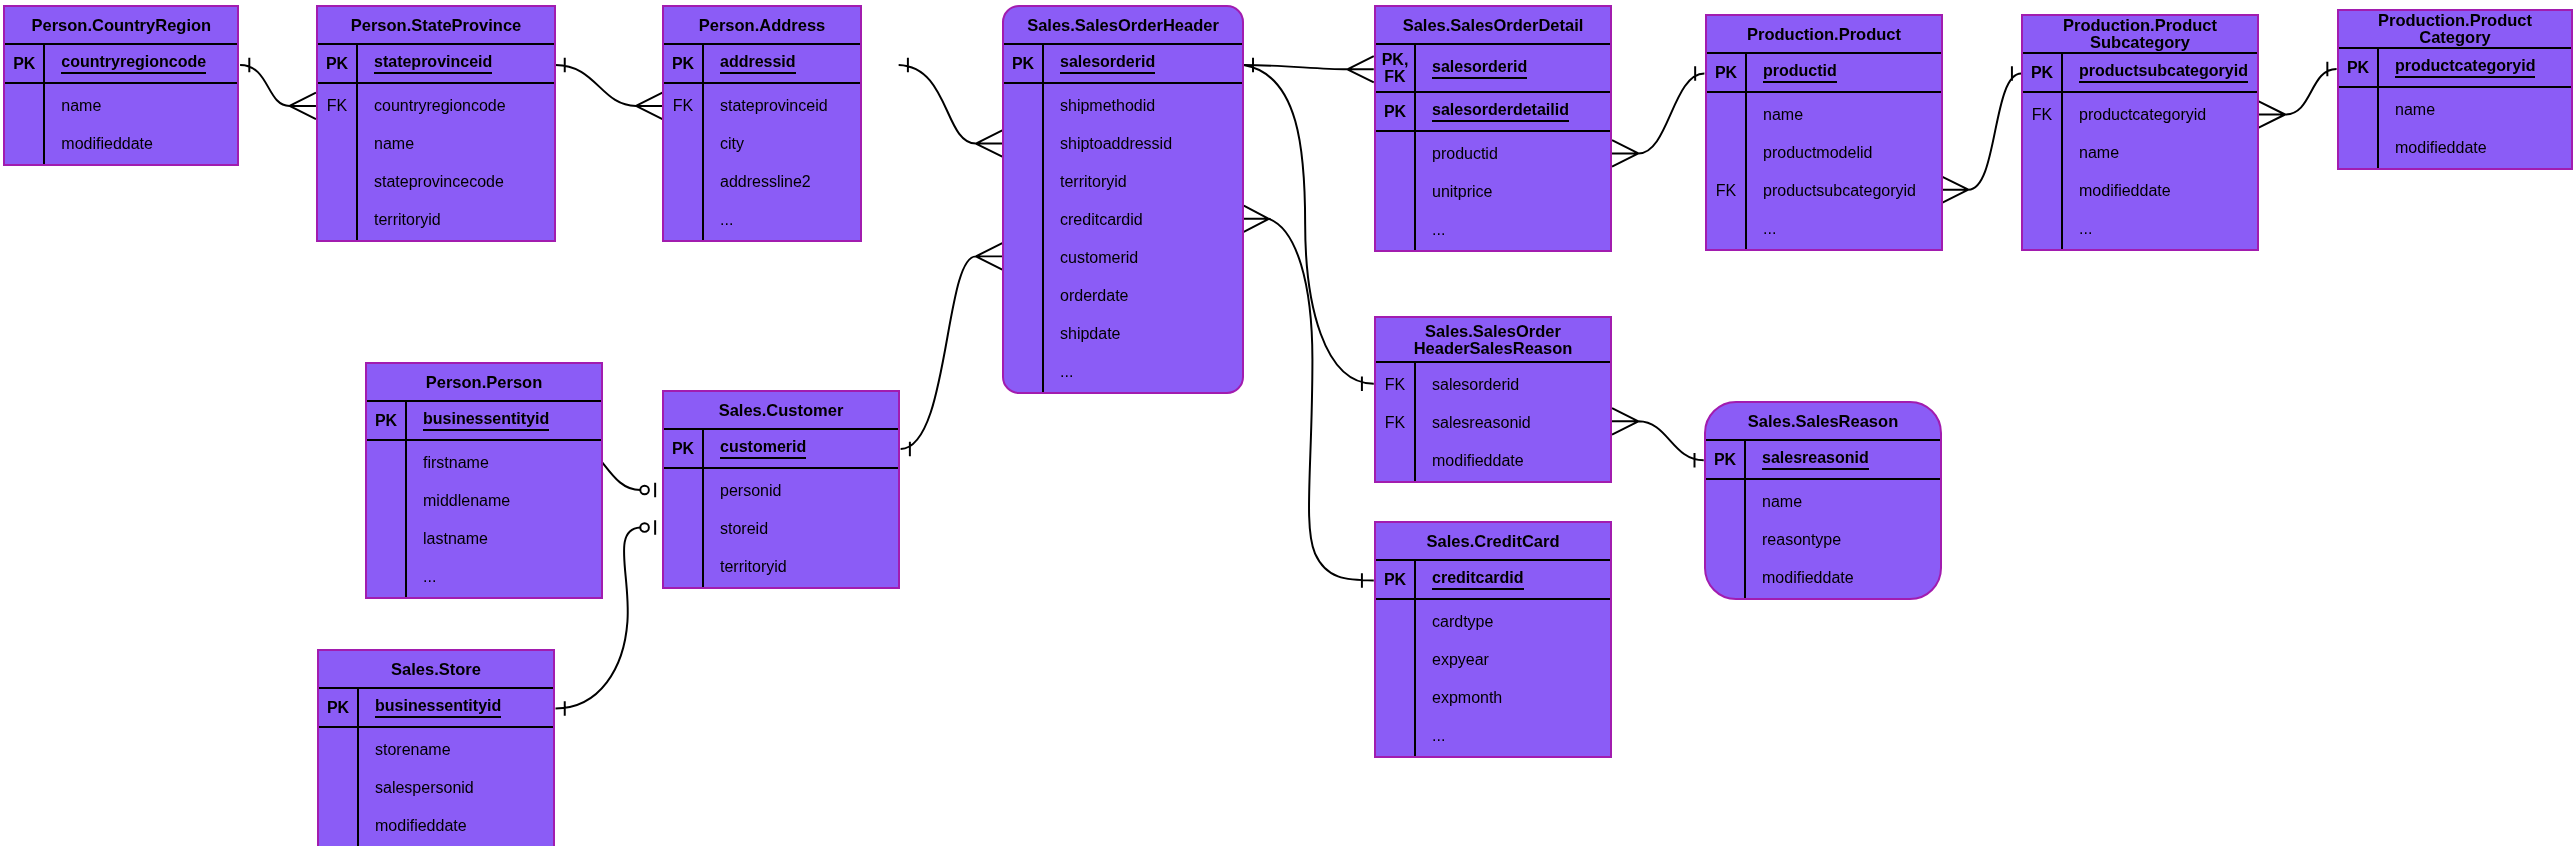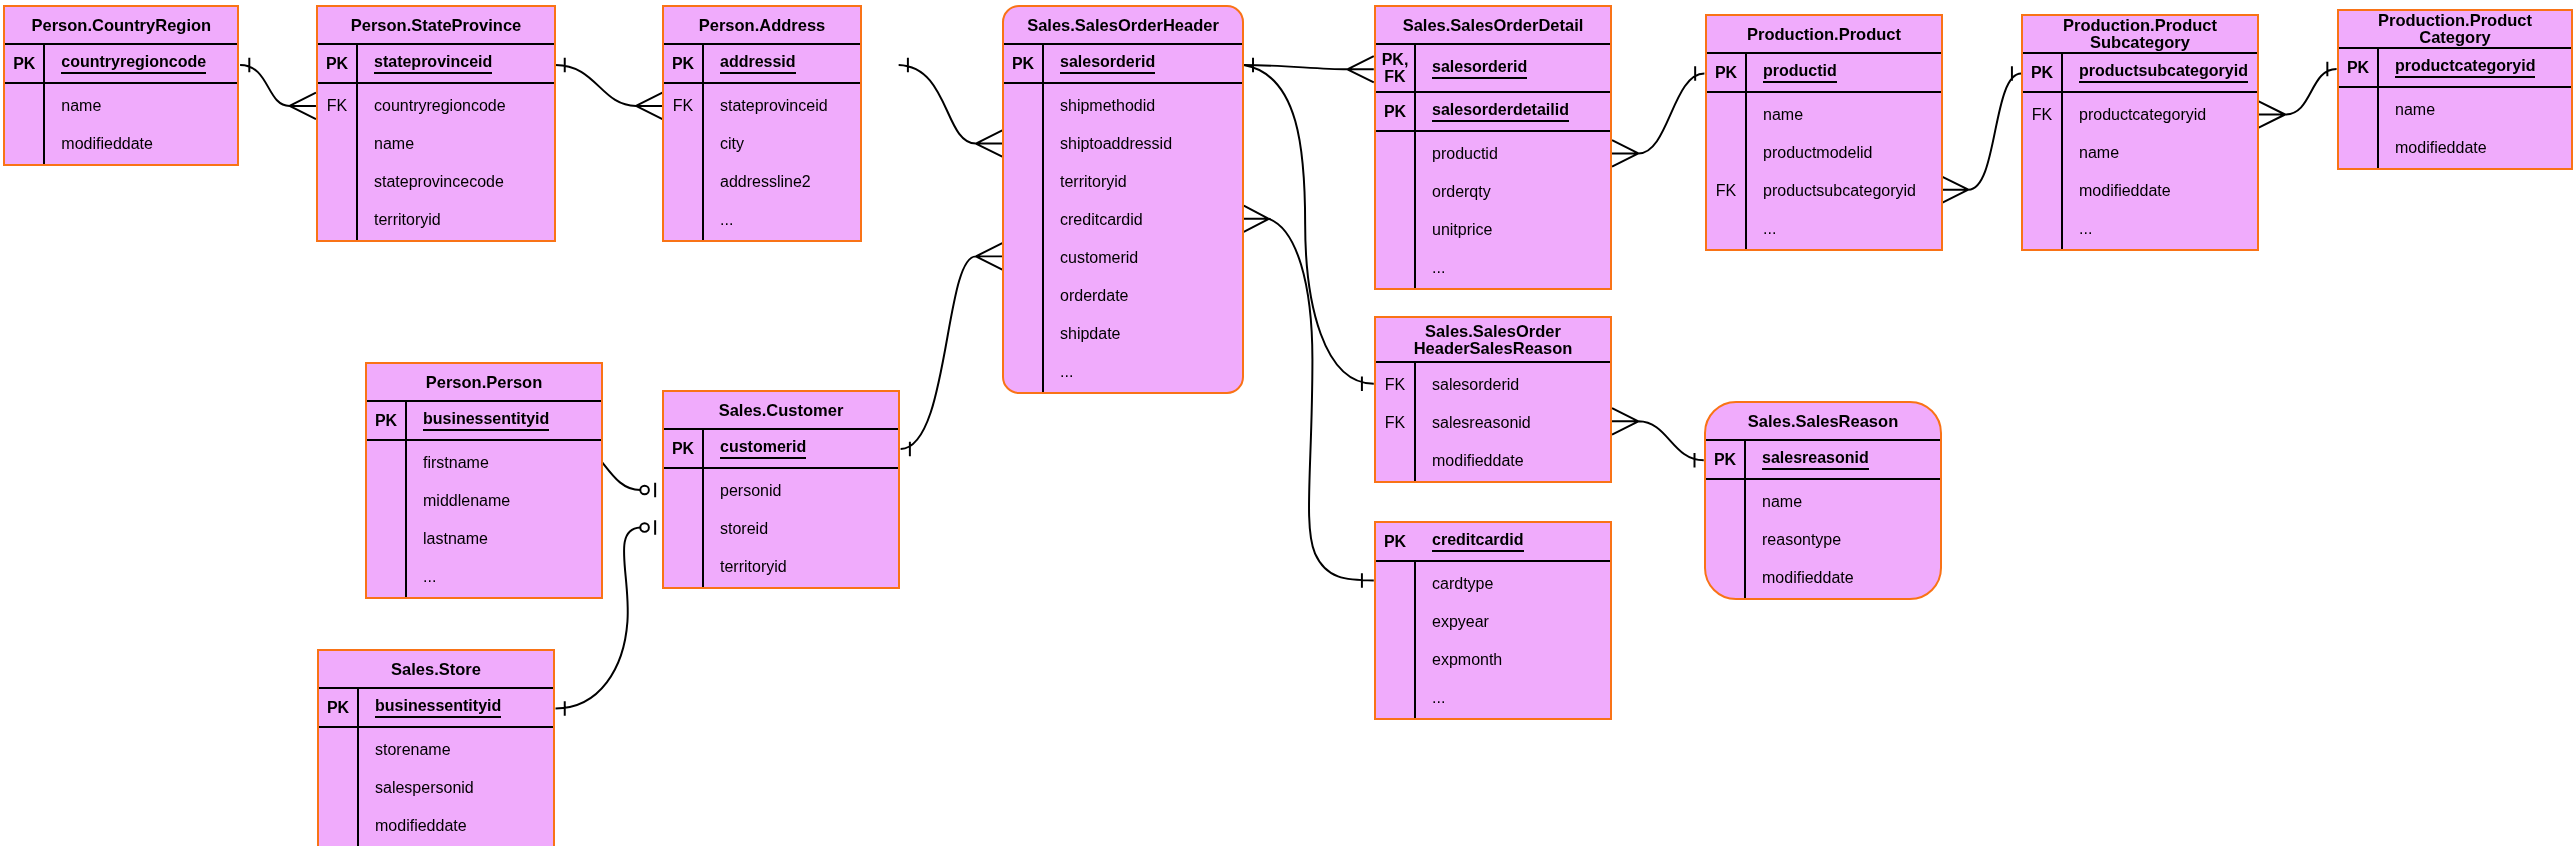--- a/index.html
+++ b/index.html
@@ -3,21 +3,21 @@
 <meta charset="utf-8">
 <style>
   html,body{margin:0;padding:0;background:#ffffff;}
   body{width:2576px;height:846px;position:relative;overflow:hidden;
        font-family:"Liberation Sans",sans-serif;color:#000;}
   #canvas{position:absolute;left:0;top:0;width:2576px;height:846px;}
   svg.wires{position:absolute;left:0;top:0;}
   svg.wires path{fill:none;stroke:#000;stroke-width:3;}
   svg.wires circle{fill:#fff;stroke:#000;stroke-width:3;}
 
-  .ertable{position:absolute;background:#f0abfc;border:2px solid #f97316;box-sizing:border-box;}
+  .ertable{position:absolute;background:#8b5cf6;border:2px solid #a21caf;box-sizing:border-box;}
   .hd{height:38px;border-bottom:2px solid #000;box-sizing:border-box;
       display:flex;flex-direction:column;justify-content:center;align-items:center;
       font-weight:bold;font-size:16.5px;line-height:17px;text-align:center;}
   .hd-tall .hd{height:45px;}
   .krow{height:39px;border-bottom:2px solid #000;box-sizing:border-box;display:flex;align-items:stretch;}
   .krow.tall{height:48px;}
   .kcell{flex:0 0 38px;width:38px;display:flex;flex-direction:column;justify-content:center;
          align-items:center;text-align:center;font-size:16px;line-height:17px;}
   .fcell{display:flex;align-items:center;padding-left:18px;font-size:16px;}
   .krow .kcell,.krow .fcell{font-weight:bold;}
@@ -221,24 +221,20 @@
           <span class="pk-underline">salesorderdetailid</span>
         </div>
       </div>
       <div class="tbody">
         <div class="brow">
           <div class="kcell"></div>
           <div class="fcell">productid</div>
         </div>
         <div class="brow">
           <div class="kcell"></div>
-          <div class="fcell">orderqty</div>
-        </div>
-        <div class="brow">
-          <div class="kcell"></div>
           <div class="fcell">unitprice</div>
         </div>
         <div class="brow">
           <div class="kcell"></div>
           <div class="fcell">...</div>
         </div>
       </div>
       <div class="vline"></div>
     </div>
   <div class="ertable" style="left:1705px;top:14px;width:238px;">
@@ -462,20 +458,23 @@
           <div class="fcell">reasontype</div>
         </div>
         <div class="brow">
           <div class="kcell"></div>
           <div class="fcell">modifieddate</div>
         </div>
       </div>
       <div class="vline"></div>
     </div>
   <div class="ertable" style="left:1374px;top:521px;width:238px;">
+      <div class="hd">
+        <div>Sales.CreditCard</div>
+      </div>
       <div class="krow">
         <div class="kcell">
           <div>PK</div>
         </div>
         <div class="fcell">
           <span class="pk-underline">creditcardid</span>
         </div>
       </div>
       <div class="tbody">
         <div class="brow">

